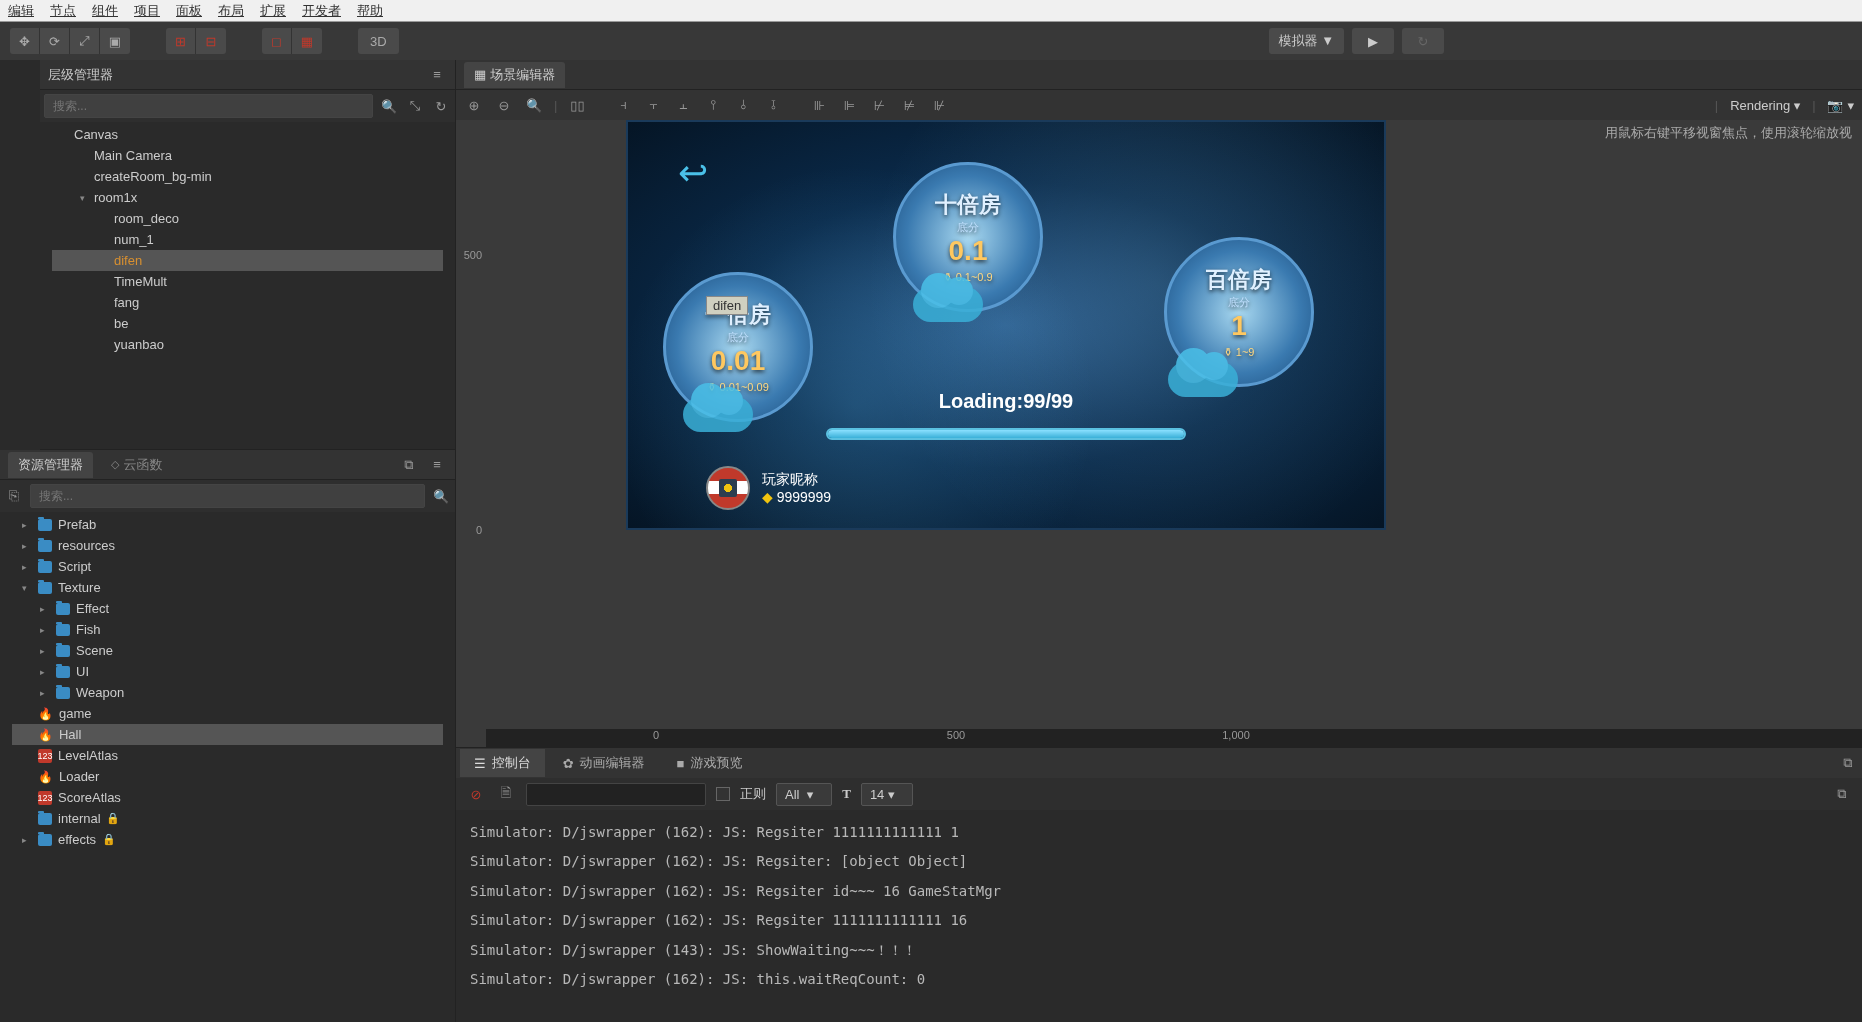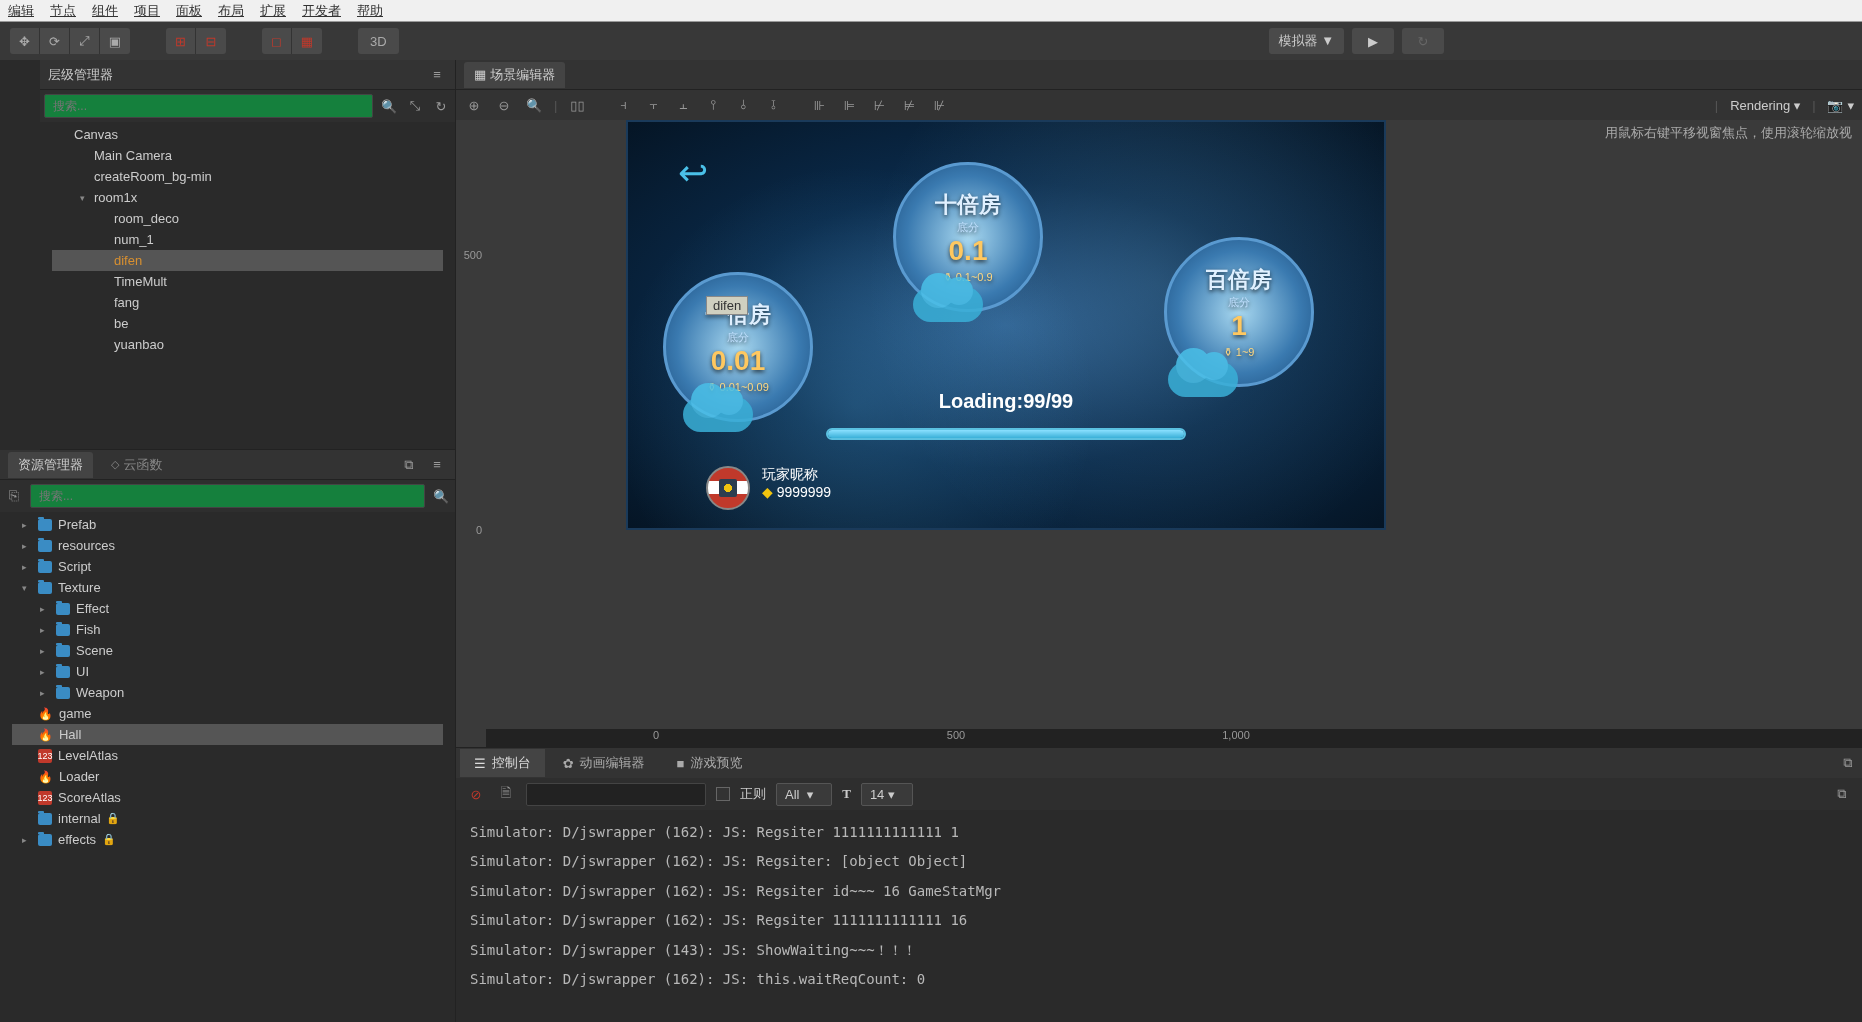--- a/index.html
+++ b/index.html
@@ -14,21 +14,21 @@
 .toolbar .btn-grp .btn:first-child { border-radius: 3px 0 0 3px; }
 .toolbar .btn-grp .btn:last-child { border-radius: 0 3px 3px 0; border-right: none; }
 .toolbar .spacer { flex: 1; }
 .main { display: flex; height: calc(100% - 60px); }
 .left-col { width: 456px; display: flex; flex-direction: column; border-right: 1px solid #222; }
 .right-col { flex: 1; display: flex; flex-direction: column; }
 .panel-header { background: #333; height: 30px; display: flex; align-items: center; padding: 0 8px; border-bottom: 1px solid #222; gap: 8px; }
 .panel-tab { background: #444; padding: 4px 10px; border-radius: 3px 3px 0 0; display: flex; align-items: center; gap: 4px; }
 .panel-tab.inactive { background: transparent; color: #888; }
 .search-row { display: flex; align-items: center; padding: 4px; gap: 6px; background: #2e2e2e; }
-.search-input { flex: 1; background: #15803d; border: 1px solid #444; color: #ccc; padding: 4px 8px; border-radius: 2px; font-size: 12px; }
+.search-input { flex: 1; background: #404040; border: 1px solid #444; color: #ccc; padding: 4px 8px; border-radius: 2px; font-size: 12px; }
 .icon-btn { width: 20px; height: 20px; display: flex; align-items: center; justify-content: center; color: #999; cursor: pointer; }
 .tree { flex: 1; overflow: auto; background: #2a2a2a; padding: 2px 12px; }
 .tree-item { padding: 3px 8px; cursor: pointer; display: flex; align-items: center; gap: 4px; }
 .tree-item.selected { background: #555; color: #d89030; }
 .tree-item.indent1 { padding-left: 28px; }
 .tree-item.indent2 { padding-left: 48px; }
 .asset-item { padding: 3px 8px; cursor: pointer; display: flex; align-items: center; gap: 6px; }
 .asset-item.selected { background: #555; }
 .fi { width: 14px; height: 12px; background: #3a8cc4; border-radius: 2px; display: inline-block; position: relative; }
 .fi::before { content: ''; position: absolute; top: -2px; left: 0; width: 6px; height: 2px; background: #3a8cc4; border-radius: 1px 1px 0 0; }
@@ -53,21 +53,21 @@
 .room-circle .rv { font-size: 28px; font-weight: bold; color: #ffc860; }
 .room-circle .rr { font-size: 11px; color: #ffd880; margin-top: 4px; }
 .room-circle .sub { font-size: 11px; color:#c0e0ff; }
 .cloud { position: absolute; width: 70px; height: 35px; background: #3ab0d8; border-radius: 50px; opacity: 0.85; }
 .cloud::before, .cloud::after { content: ''; position: absolute; background: #4ac0e8; border-radius: 50%; }
 .cloud::before { width: 35px; height: 35px; left: 8px; top: -14px; }
 .cloud::after { width: 28px; height: 28px; right: 10px; top: -10px; }
 .loading-text { position: absolute; left: 50%; transform: translateX(-50%); bottom: 115px; color: #fff; font-size: 20px; font-weight: 700; }
 .loading-bar { position: absolute; left: 50%; transform: translateX(-50%); bottom: 88px; width: 360px; height: 12px; background: #1a4a6a; border: 2px solid #5ac0e0; border-radius: 10px; overflow: hidden; }
 .loading-bar::after { content: ''; position: absolute; left: 0; top: 0; bottom: 0; width: 100%; background: linear-gradient(#8ae0ff, #3ab0d8); }
-.player-info { position: absolute; left: 78px; bottom: 18px; display: flex; gap: 12px; }
+.player-info { position: absolute; left: 78px; bottom: 18px; display: flex; align-items: center; gap: 12px; }
 .avatar { width: 44px; height: 44px; border-radius: 50%; background: linear-gradient(#c0392b 33%, #fff 33% 66%, #c0392b 66%); border: 2px solid #888; position: relative; }
 .avatar::after { content:''; position:absolute; left:50%; top:50%; width:18px; height:18px; background: radial-gradient(circle, #f1c40f 30%, #2c3e50 30%); transform: translate(-50%,-50%); border-radius:2px; }
 .player-text { color: #fff; font-size: 14px; }
 .player-text .coin { color: #f1c40f; }
 .difen-label { position: absolute; left: 700px; top: 176px; background: #d0d0c0; color: #333; padding: 1px 6px; font-size: 13px; border: 1px solid #888; }
 .console-area { height: 275px; display: flex; flex-direction: column; border-top: 1px solid #222; }
 .console-tabs { height: 30px; background: #333; display: flex; align-items: center; padding: 0 4px; gap: 4px; }
 .ctab { padding: 5px 14px; color: #aaa; cursor: pointer; display: flex; align-items: center; gap: 6px; }
 .ctab.active { background: #444; color: #ddd; }
 .console-ctrl { height: 32px; background: #2e2e2e; display: flex; align-items: center; padding: 0 10px; gap: 10px; }

